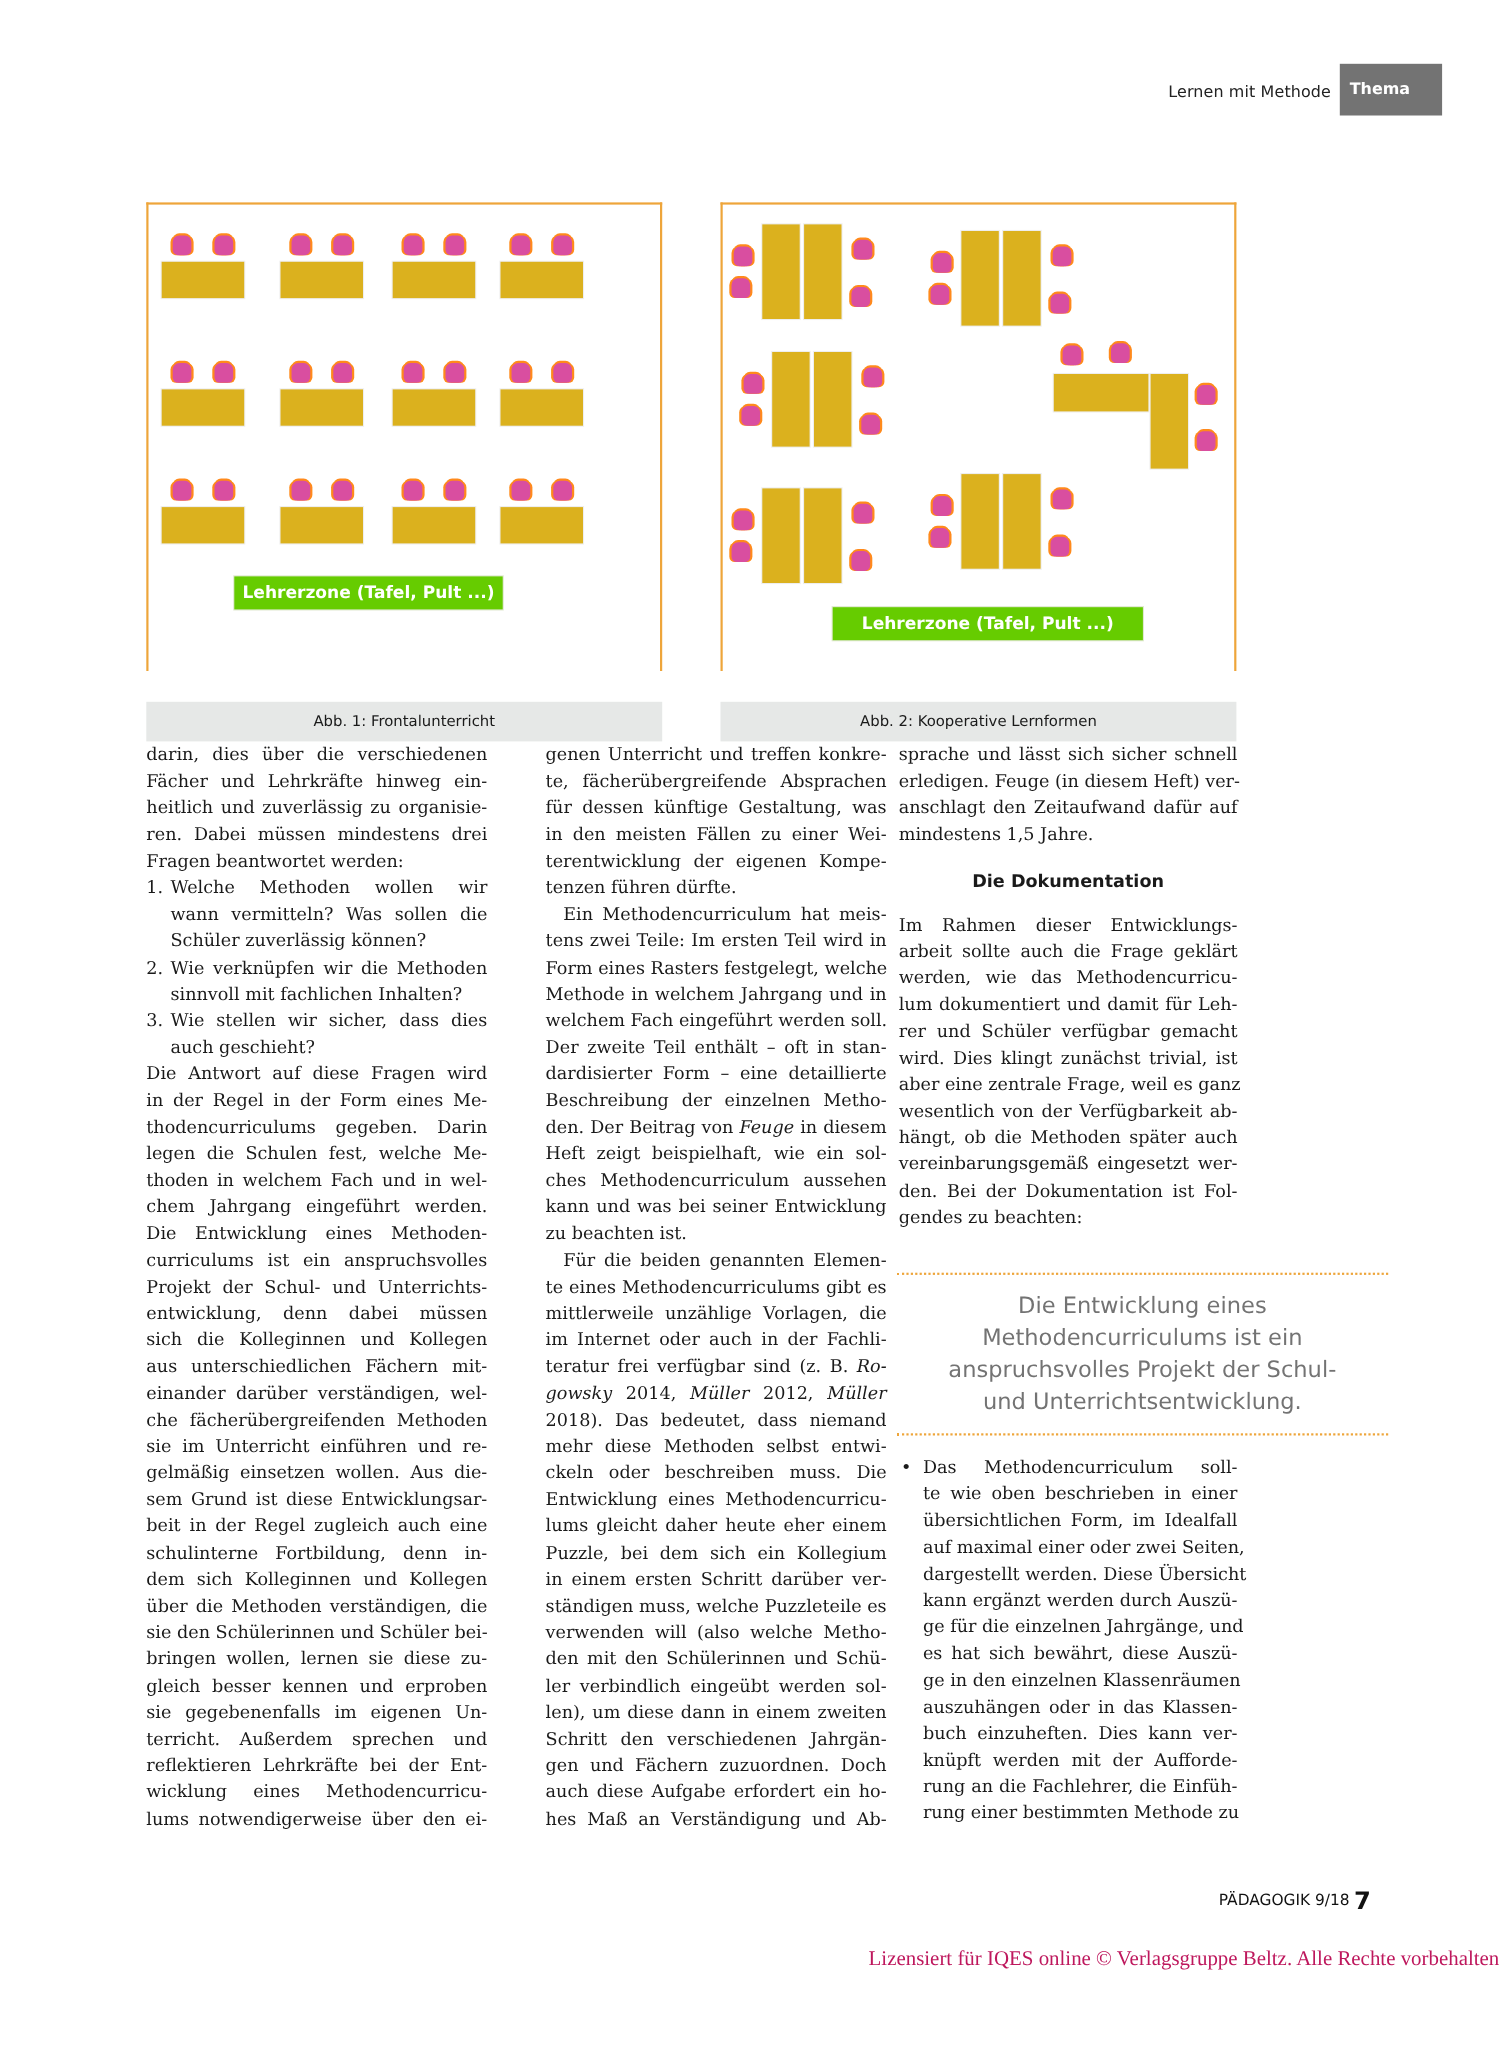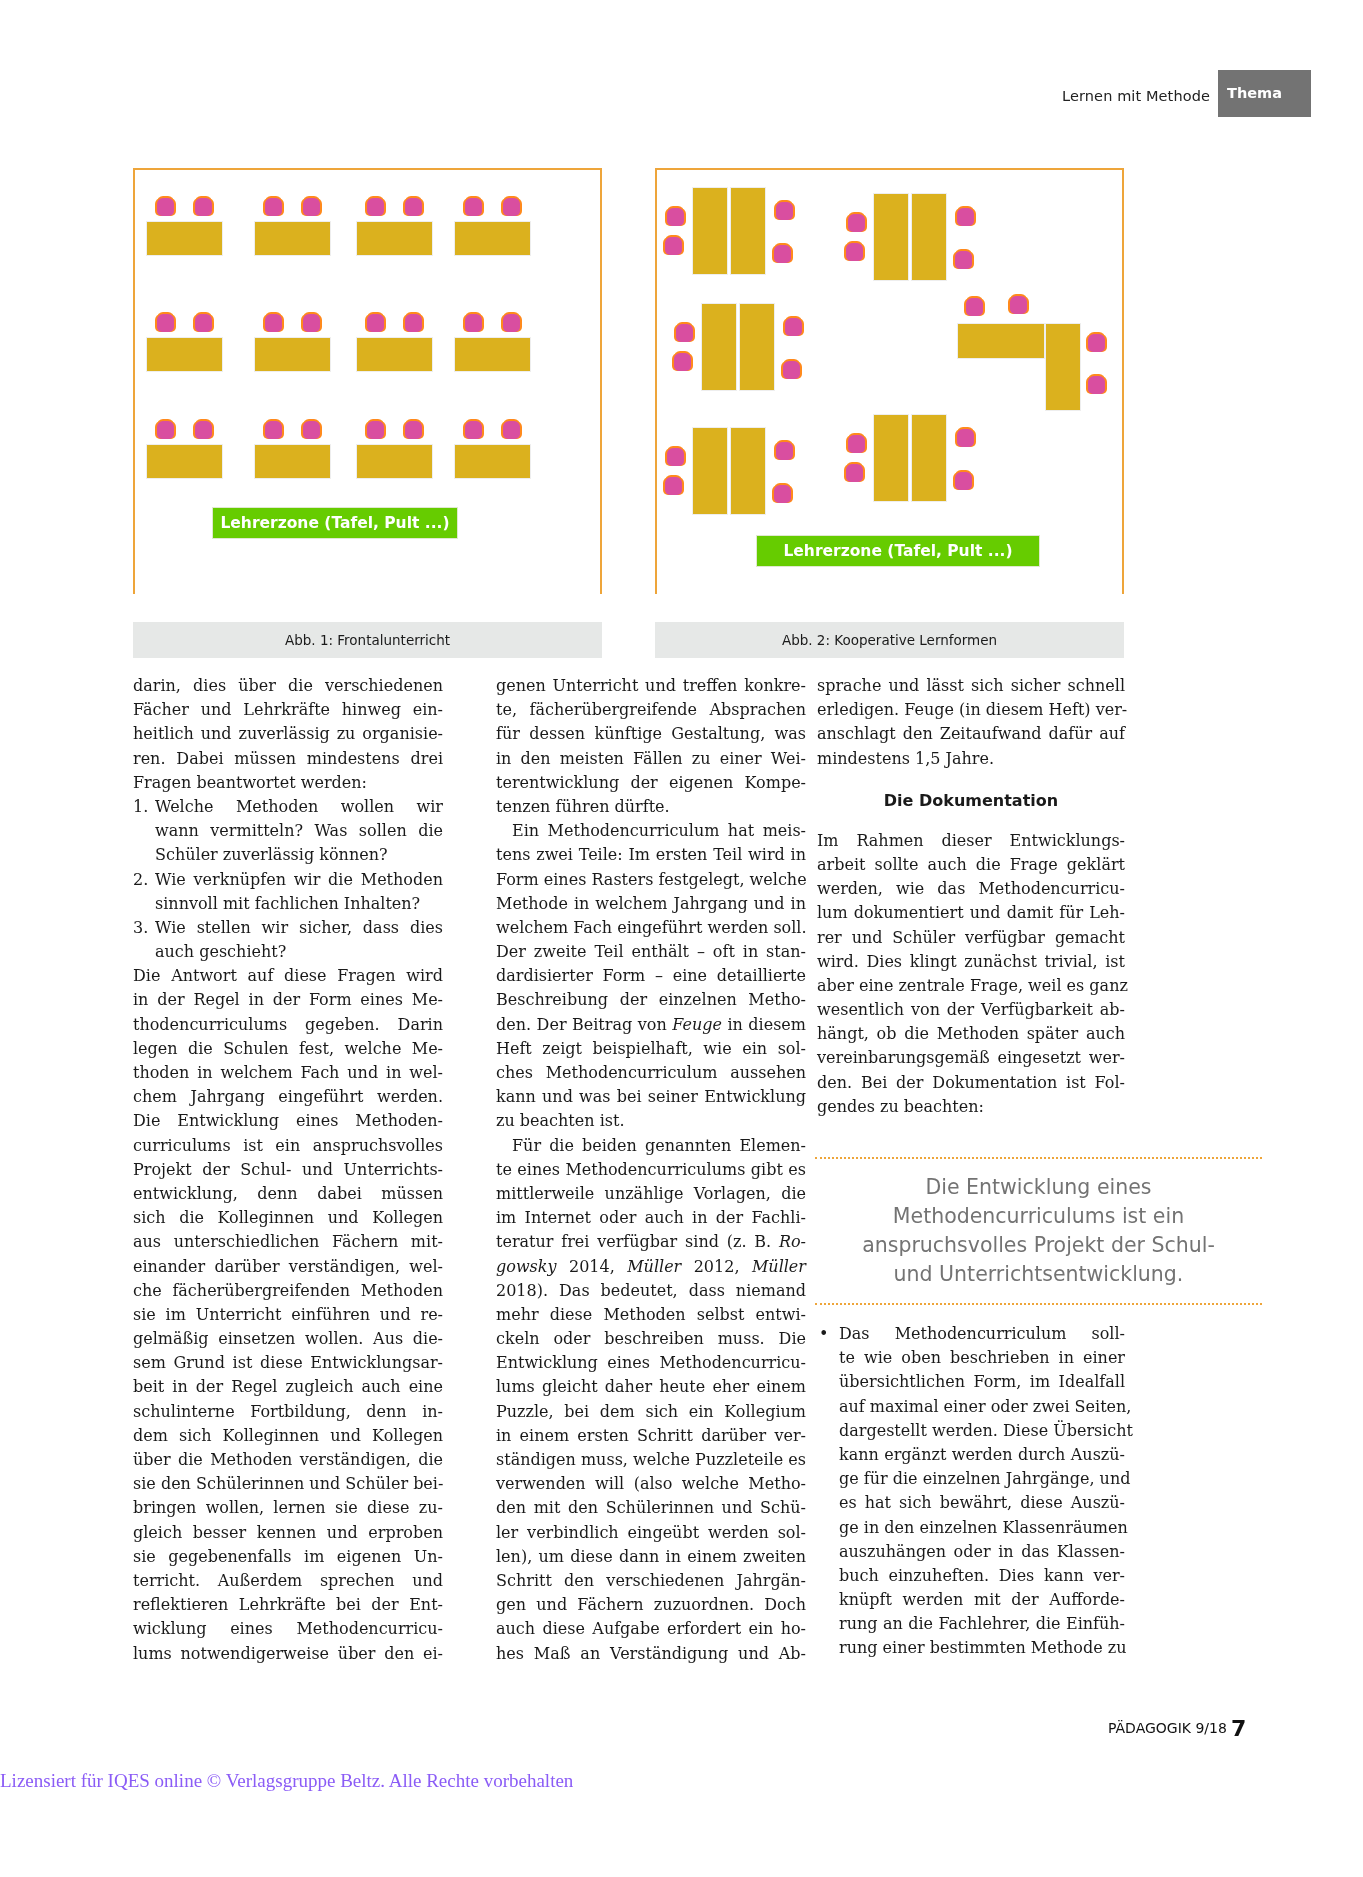--- a/index.html
+++ b/index.html
@@ -1,40 +1,40 @@
 <!DOCTYPE html>
 <html><head>
 <meta charset="utf-8">
 <style>
   html,body{margin:0;padding:0;background:#fff;}
   body{width:1363px;height:1877px;position:relative;overflow:hidden;font-family:"DejaVu Serif","Liberation Serif",serif;color:#1a1a1a;}
   .abs{position:absolute;}
-  .header-section{left:0;top:0;width:1363px;height:120px;margin-top:12px;}
+  .header-section{left:0;top:0;width:1363px;height:120px;}
   .header-label{right:153px;top:76px;font-family:"DejaVu Sans","Liberation Sans",sans-serif;font-size:14.5px;color:#222;letter-spacing:0.1px;}
   .thema-tag{left:1218px;top:58px;width:93px;height:47px;background:#737373;color:#fff;font-family:"DejaVu Sans","Liberation Sans",sans-serif;font-weight:bold;font-size:14.5px;box-sizing:border-box;padding-left:9px;line-height:47px;}
-  .figure{top:168px;width:514px;height:462px;}
+  .figure{top:184px;width:514px;height:462px;}
   .figure-frame{left:0;top:0;width:469px;height:426px;border:2px solid #eea53a;border-bottom:none;box-sizing:border-box;background:#fff;}
   .figure-caption{left:0;top:426px;width:469px;height:36px;background:#e6e8e7;font-family:"DejaVu Sans","Liberation Sans",sans-serif;font-size:13.5px;color:#1a1a1a;text-align:center;line-height:36px;margin-top:28px;}
   .teacher-zone{height:30px;background:#66cc00;color:#fff;font-family:"DejaVu Sans","Liberation Sans",sans-serif;font-weight:bold;font-size:15.5px;text-align:center;line-height:30px;box-shadow:0 0 0 1px #e0e8d0;}
   .desk{background:#dbb11e;box-shadow:0 0 0 1px #eee;}
   .chair{width:17px;height:18px;background:#d94ea0;border-radius:6px 6px 5px 5px;box-shadow:-2px 0 0 -0px #ff8a1c, 2px 0 0 0 #ff8a1c, 0 -2px 0 0 #ff8a1c;}
   .col{top:674px;width:310px;font-size:16px;line-height:24.2px;text-align:justify;hyphens:manual;}
   .col p{margin:0;}
   .col ol{margin:0;padding:0;list-style:none;}
   .col ol li{position:relative;padding-left:22px;}
   .col ol li .num{position:absolute;left:0;top:0;}
   .section-heading{font-family:"DejaVu Sans","Liberation Sans",sans-serif;font-weight:bold;font-size:16px;text-align:center;margin:18px 0 16px 0 !important;line-height:24px;}
   .pull-quote{left:815px;top:1157px;width:447px;border-top:2px dotted #eea53a;border-bottom:2px dotted #eea53a;padding:14px 0 14px 0;color:#737373;font-family:"DejaVu Sans","Liberation Sans",sans-serif;font-size:20.5px;line-height:29px;text-align:center;}
   .pull-quote div{white-space:nowrap;}
   .col3b{top:1322px;}
   .bullet-item{position:relative;padding-left:22px;}
   .bullet-item .bul{position:absolute;left:2px;top:0;}
   .footer-page{left:1108px;top:1716px;font-family:"DejaVu Sans","Liberation Sans",sans-serif;font-size:14px;color:#111;white-space:nowrap;}
   .footer-page .num{font-weight:bold;font-size:22px;margin-left:4px;vertical-align:-3px;}
-  .license{left:0;width:1363px;top:1770px;text-align:left;font-family:"Liberation Serif","DejaVu Serif",serif;font-size:19px;color:#8b5cf6;}
+  .license{left:0;width:1363px;top:1770px;text-align:right;font-family:"Liberation Serif","DejaVu Serif",serif;font-size:19px;color:#be185d;}
   .line{display:block;white-space:nowrap;text-align:justify;text-align-last:justify;}
   .line.last{text-align-last:left;}
   .col .line{height:24.2px;}
 </style>
 </head>
 <body>
 
 <div class="abs header-section">
   <span class="abs header-label">Lernen mit Methode</span>
   <div class="abs thema-tag">Thema</div>

